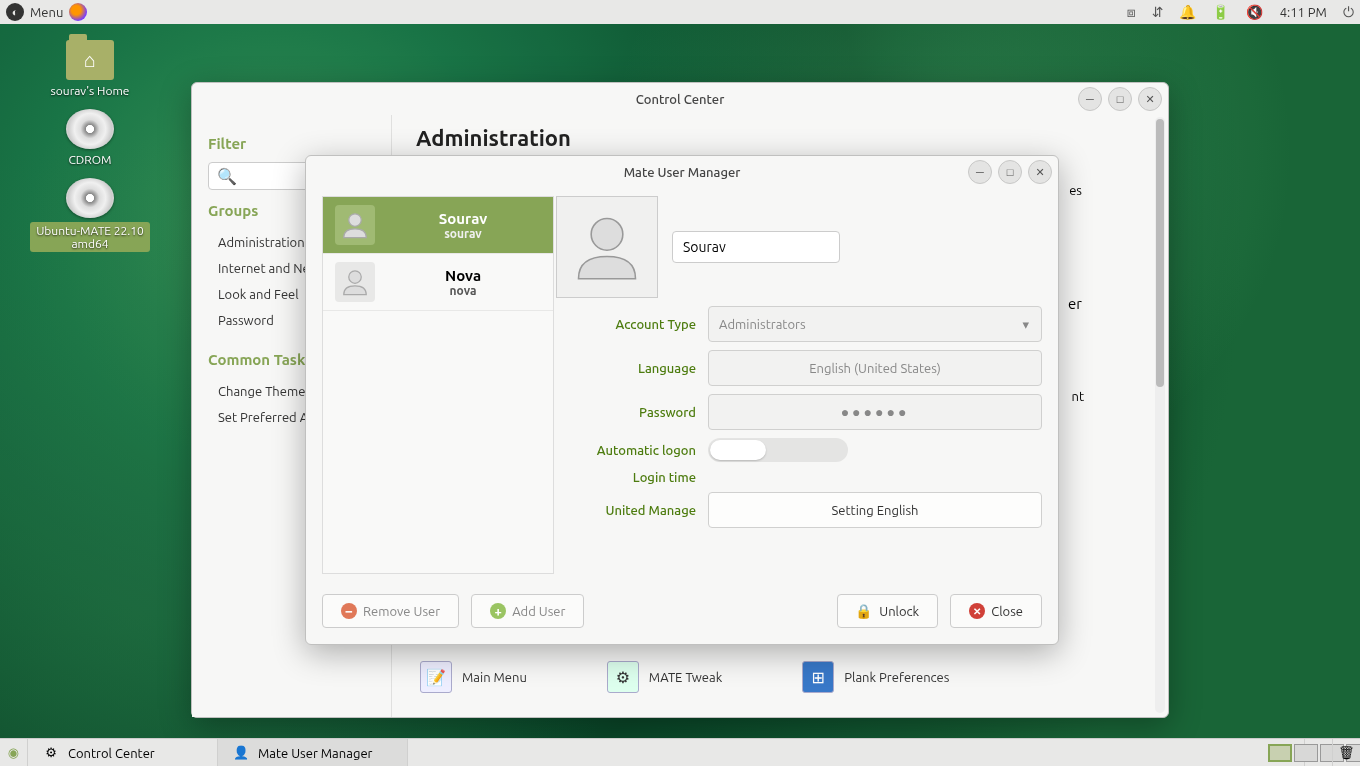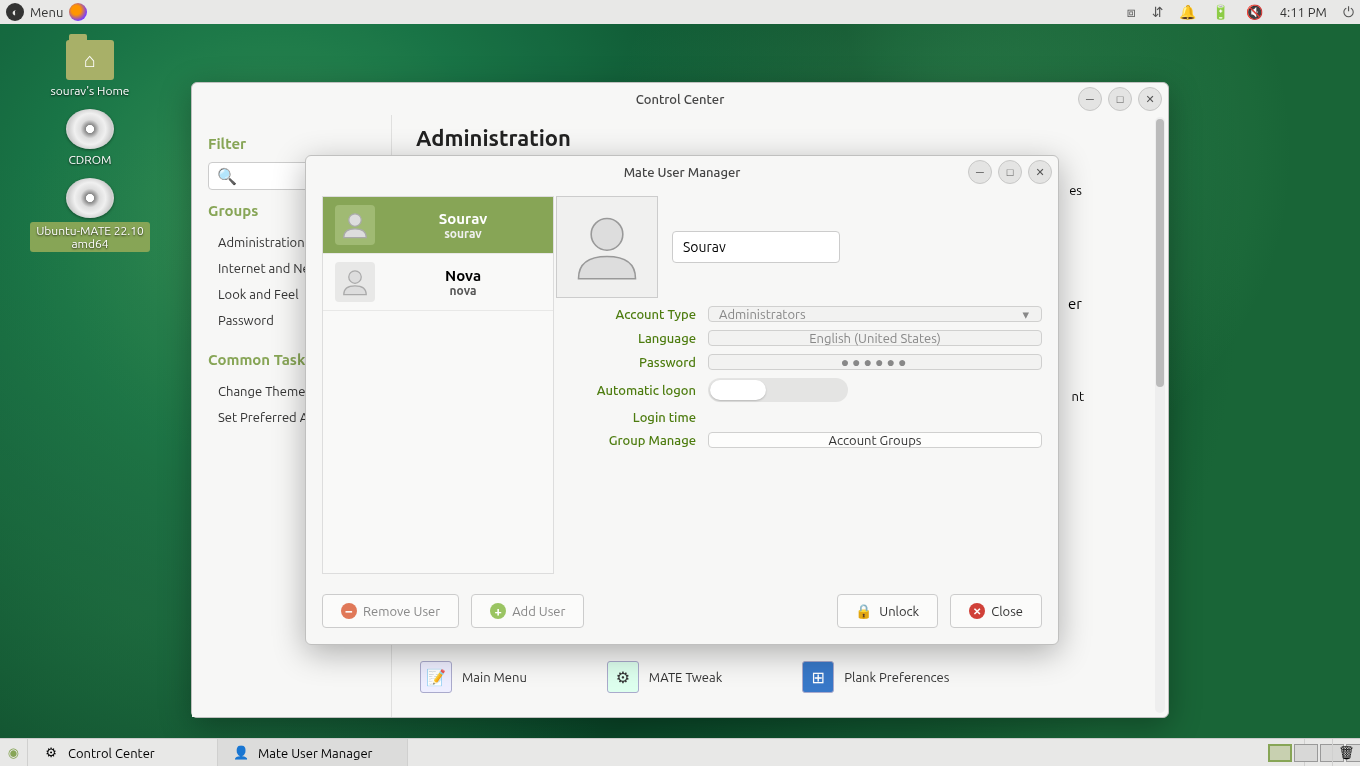--- a/index.html
+++ b/index.html
@@ -64,21 +64,21 @@
 .um-user.selected .uname { color:#f0f0ef; }
 
 .um-details { flex:1; display:flex; flex-direction:column; gap:8px; }
 .um-toprow { display:flex; align-items:center; gap:14px; }
 .big-avatar { width:102px; height:102px; border:1px solid #ccc; background:#f0f0ef; display:flex; align-items:center; justify-content:center; }
 .big-avatar svg { width:76px; height:76px; }
 .name-input { width:168px; height:32px; border:1px solid #ccc; border-radius:4px; padding:0 10px; font-size:14px; background:#fff; }
 
 .form-row { display:flex; align-items:center; gap:12px; }
 .form-row label { width:140px; text-align:right; font-size:13px; color:#4d7c0f; font-weight:500; }
-.form-field { flex:1; height:16px; border:1px solid #d0d0cf; border-radius:4px; background:#f2f2f1; display:flex; align-items:center; justify-content:center; font-size:13px; color:#888; position:relative; padding:0 10px; }
+.form-field { flex:1; height:36px; border:1px solid #d0d0cf; border-radius:4px; background:#f2f2f1; display:flex; align-items:center; justify-content:center; font-size:13px; color:#888; position:relative; padding:0 10px; }
 .form-field.select::after { content:"▾"; position:absolute; right:12px; color:#888; }
 .form-field.select { justify-content:flex-start; }
 .form-field.btn { background:#fdfdfc; color:#333; cursor:pointer; }
 .pw-dots { letter-spacing:3px; color:#888; font-size:14px; }
 .toggle { width:140px; height:24px; background:#e4e4e3; border-radius:12px; position:relative; }
 .toggle::before { content:""; position:absolute; left:2px; top:2px; width:56px; height:20px; background:#fff; border-radius:10px; box-shadow:0 1px 2px rgba(0,0,0,0.2); }
 
 .um-footer { display:flex; gap:12px; margin-top:20px; }
 .um-btn { height:34px; padding:0 18px; border:1px solid #ccc; border-radius:4px; background:#fbfbfa; display:flex; align-items:center; gap:6px; font-size:13px; color:#888; cursor:pointer; }
 .um-btn.active { color:#333; }
@@ -253,23 +253,23 @@
         <div class="form-row">
           <label>Automatic logon</label>
           <div style="flex:1; display:flex;">
             <div class="toggle"></div>
           </div>
         </div>
         <div class="form-row">
           <label>Login time</label>
         </div>
         <div class="form-row">
-          <label>Group Manage</label>
+          <label>United Manage</label>
           <div class="form-field btn">
-            <span>Account Groups</span>
+            <span>Setting English</span>
           </div>
         </div>
       </div>
     </div>
     <div class="um-footer">
       <div class="um-btn">
         <span class="ic-minus">−</span>
         <span>Remove User</span>
       </div>
       <div class="um-btn">

